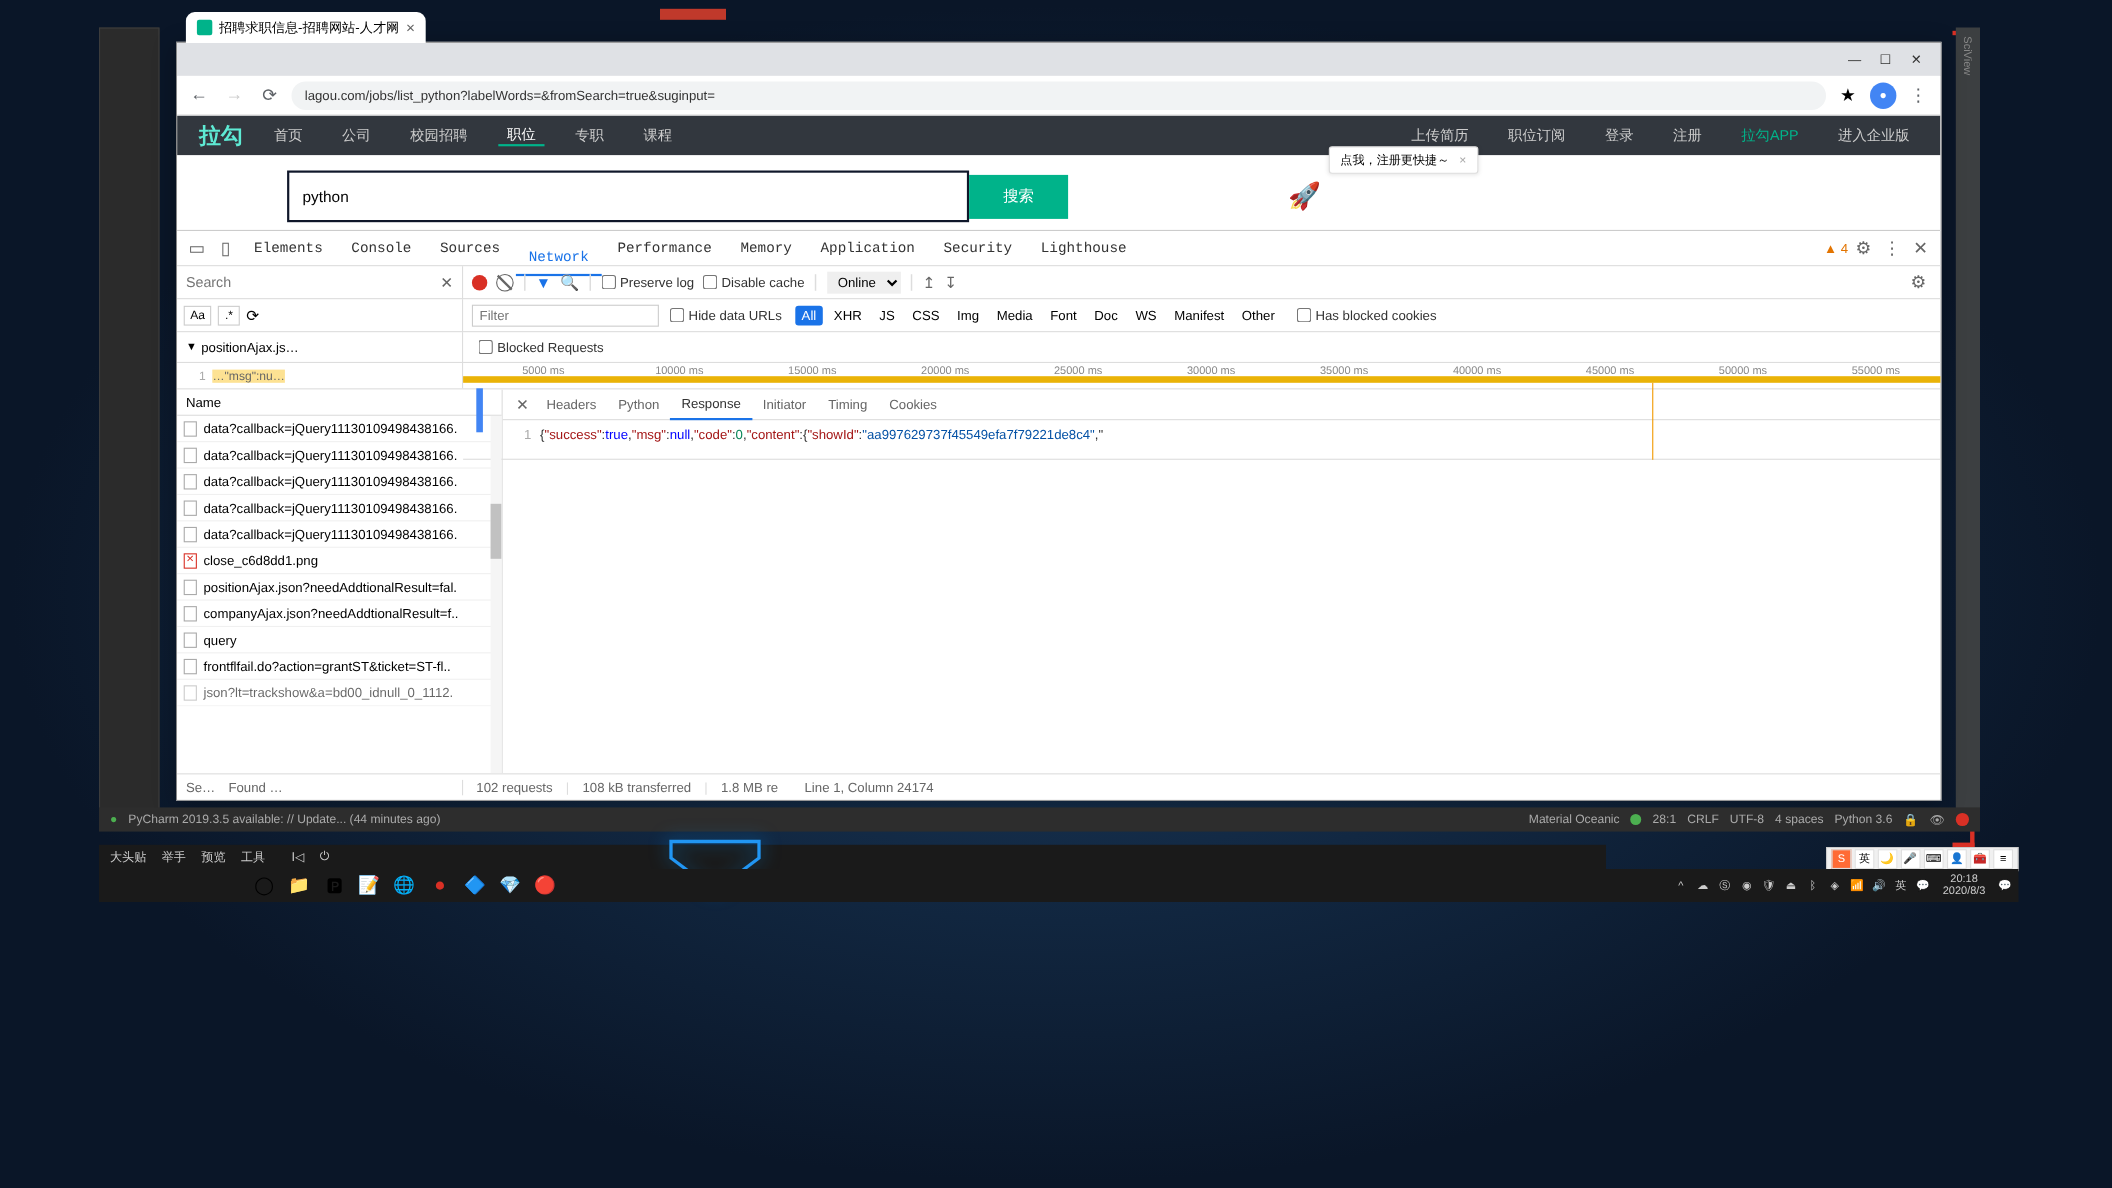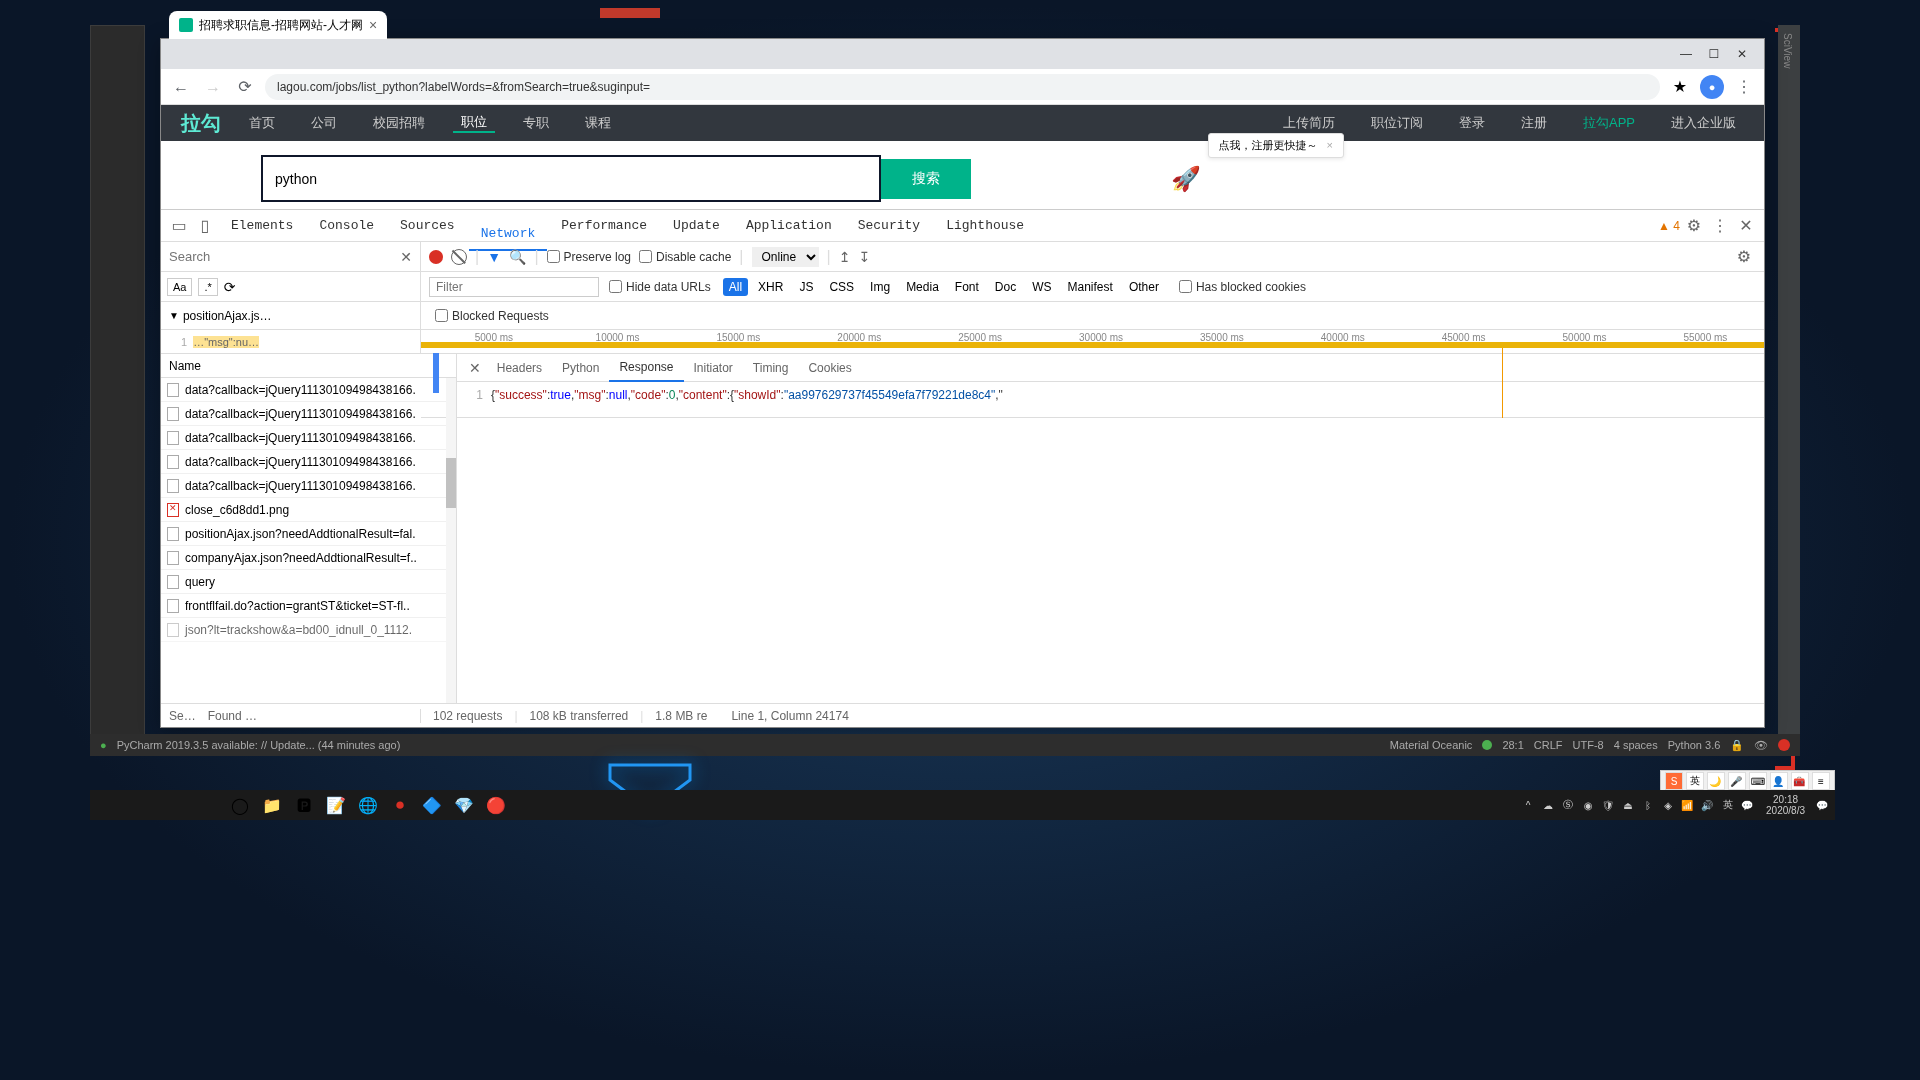--- a/index.html
+++ b/index.html
@@ -248,21 +248,21 @@
 
     <div class="devtools">
       <div class="dt-tabs">
         <span class="dt-inspect">▭</span>
         <span class="dt-inspect">▯</span>
         <span class="dt-tab">Elements</span>
         <span class="dt-tab">Console</span>
         <span class="dt-tab">Sources</span>
         <span class="dt-tab active">Network</span>
         <span class="dt-tab">Performance</span>
-        <span class="dt-tab">Update</span>
+        <span class="dt-tab">Memory</span>
         <span class="dt-tab">Application</span>
         <span class="dt-tab">Security</span>
         <span class="dt-tab">Lighthouse</span>
         <span class="dt-warn">▲ <span>4</span></span>
         <span class="dt-gear">⚙</span>
         <span class="dt-gear">⋮</span>
         <span class="dt-gear">✕</span>
       </div>
 
       <div class="dt-toolbar">
@@ -457,20 +457,28 @@
       <span>CRLF</span>
       <span>UTF-8</span>
       <span>4 spaces</span>
       <span>Python 3.6</span>
       <span>🔒</span>
       <span>👁</span>
       <span style="width:12px;height:12px;background:#d93025;border-radius:50%"></span>
     </div>
   </div>
 
+  <div class="player-controls">
+    <span>大头贴</span>
+    <span>举手</span>
+    <span>预览</span>
+    <span>工具</span>
+    <span style="margin-left:10px">Ⅰ◁</span>
+    <span>⏻</span>
+  </div>
 
   <div class="big-arrow">
     <svg class="arrow-svg" viewBox="0 0 120 50">
         <path d="M20 5 L100 5 L100 20 L60 50 L20 20 Z" fill="none" stroke="#2196f3" stroke-width="3"></path>
       </svg>
   </div>
 
   <div class="ime-bar">
     <span class="ime-btn" style="background:#ff6b35;color:#fff">S</span>
     <span class="ime-btn">英</span>

